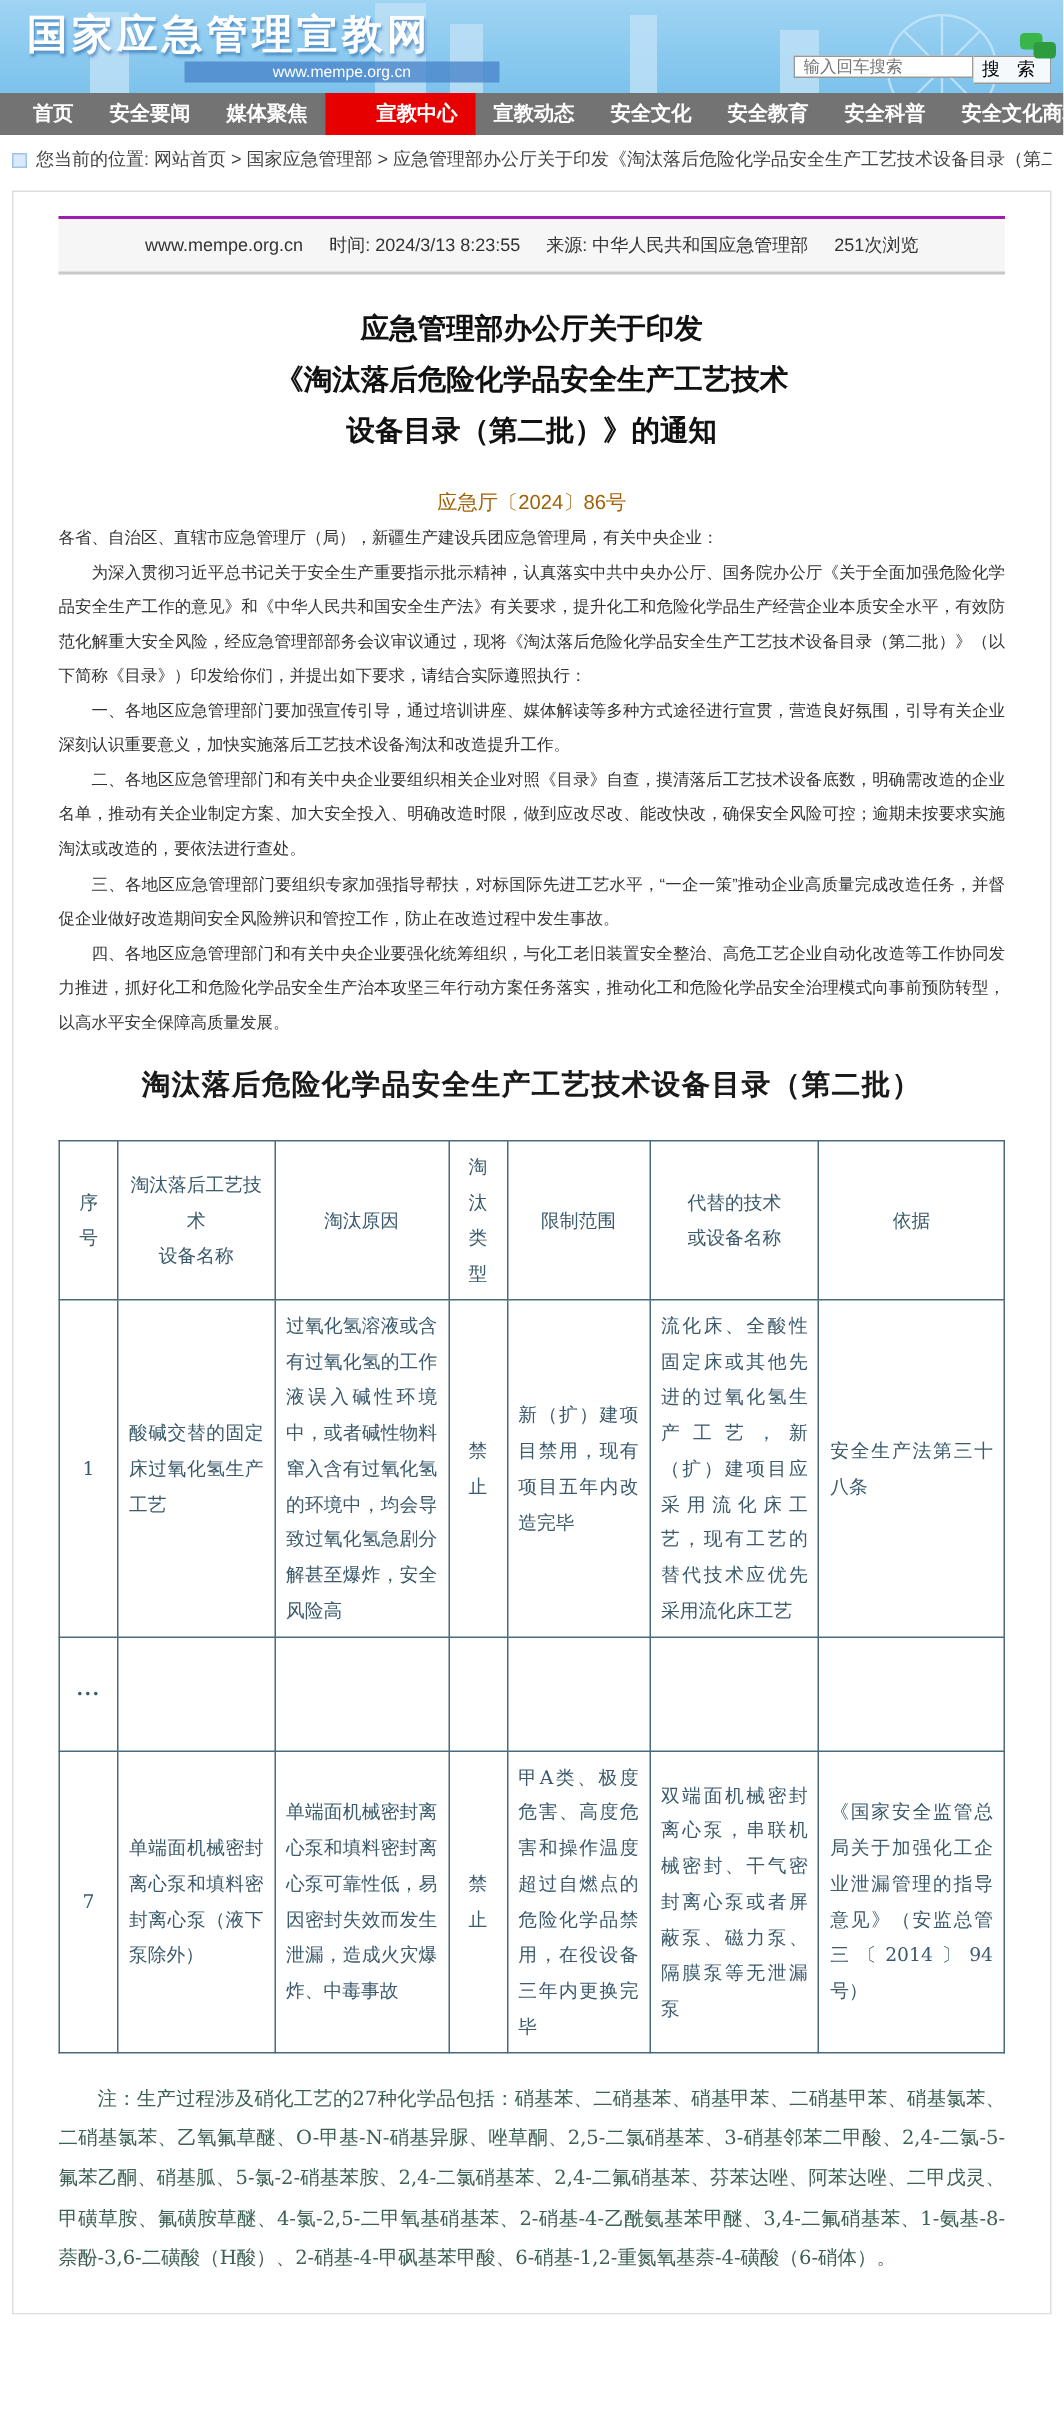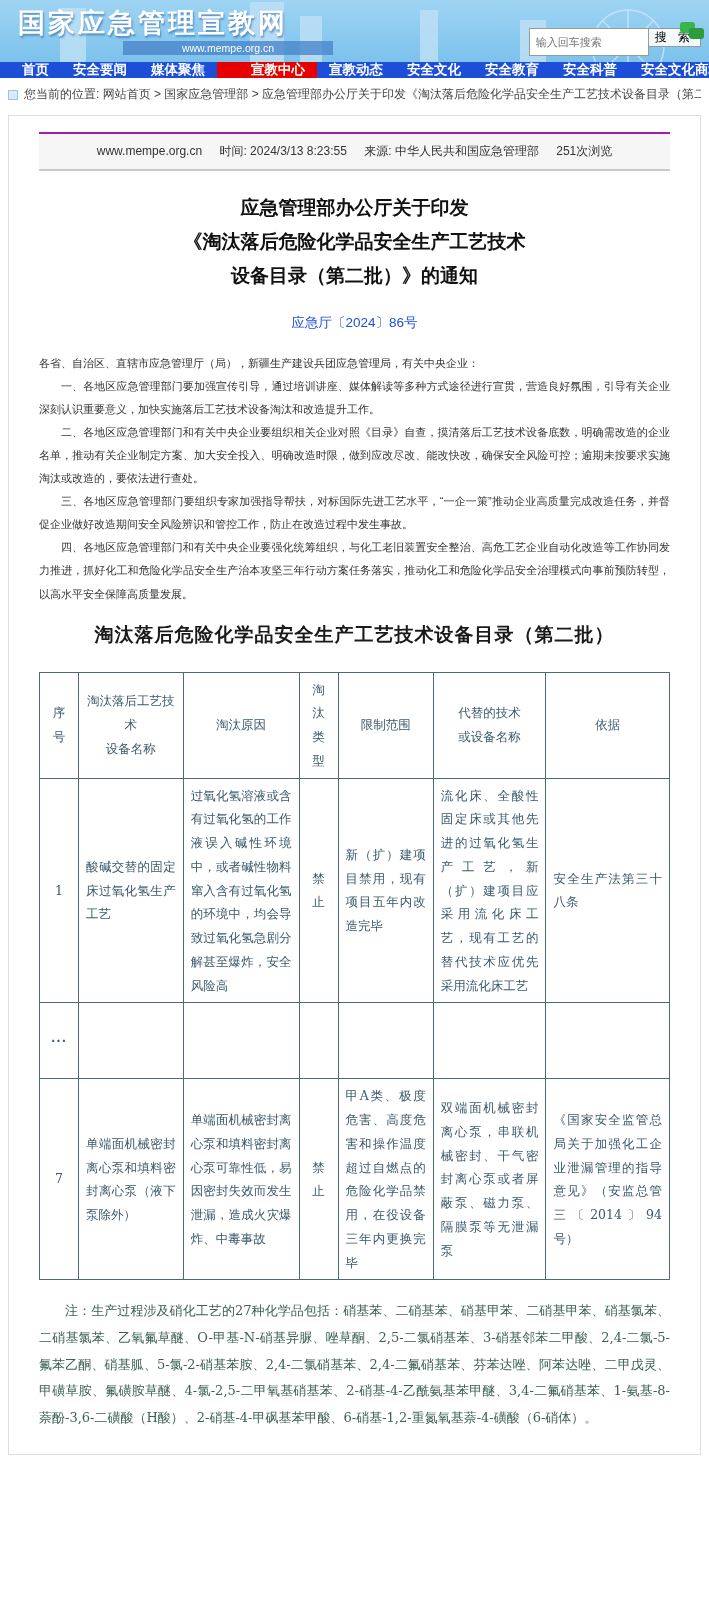--- a/index.html
+++ b/index.html
@@ -7,40 +7,40 @@
     margin: 0; width: 709px; background: #fff; color: #333;
     font-family: "Liberation Sans", "DejaVu Sans", sans-serif;
   }
   
   .site-header { position: relative; height: 62px; background: linear-gradient(180deg,#9fd4f3,#7cc2ec); overflow: hidden; }
   .header-art { position: absolute; inset: 0; }
   .logo-block { position: absolute; left: 18px; top: 5px; z-index: 2; }
   .logo-title { font-size: 27px; font-weight: bold; color: #fff; letter-spacing: 3px; text-shadow: 1px 2px 2px rgba(30,90,160,.55); }
   .logo-url { display: block; width: 210px; margin-left: 105px; text-align: center; background: rgba(70,130,200,.75); color: #fff; font-size: 10.5px; padding: 1px 0; }
   .search-area { position: absolute; right: 8px; bottom: 6px; display: flex; z-index: 2; }
-  .search-input { width: 120px; height: 28px; border: 1px solid #999; font-size: 11px; padding: 0 6px; outline: none; }
+  .search-input { width: 120px; height: 15px; border: 1px solid #999; font-size: 11px; padding: 0 6px; outline: none; }
   .search-button { height: 19px; font-size: 12px; line-height: 17px; padding: 0 6px; background: #f4f9fd; border: 1px solid #999; border-left: none; letter-spacing: 4px; cursor: pointer; }
   .chat-icon { position: absolute; right: 5px; top: 22px; width: 24px; height: 18px; z-index: 2; cursor: pointer; }
   .chat-icon .b1 { position: absolute; left: 0; top: 0; width: 15px; height: 11px; background: #3ab54a; border-radius: 3px; }
   .chat-icon .b2 { position: absolute; left: 9px; top: 6px; width: 15px; height: 11px; background: #2d9c3e; border-radius: 3px; }
   
-  .main-nav { display: flex; background: #1d4ed8; height: 16px; font-size: 13.5px; }
+  .main-nav { display: flex; background: #737373; height: 28px; font-size: 13.5px; }
   .nav-item { display: flex; align-items: center; padding: 0 12px; font-weight: bold; color: #fff; cursor: pointer; white-space: nowrap; }
   .nav-item:first-child { padding-left: 22px; }
   .nav-item.active { background: #e60000; padding-left: 34px; }
   
   .breadcrumb { display: flex; align-items: center; gap: 6px; padding: 8px 8px; font-size: 12px; color: #444; }
   .bc-icon { width: 10px; height: 10px; background: #d8eafb; border: 1px solid #9cc4e8; flex: 0 0 auto; }
   .breadcrumb-text { white-space: nowrap; overflow: hidden; }
   
   .content-box { margin: 4px 8px 0; border: 1px solid #ddd; padding: 16px 30px 10px; }
   .meta-bar { background: #f6f6f6; border-top: 2px solid #a21caf; border-bottom: 2px solid #c9c9c9; text-align: center; font-size: 12px; color: #333; padding: 9px 0; }
   .meta-bar span { margin: 0 7px; }
   .article-title { text-align: center; font-size: 19px; font-weight: bold; color: #111; line-height: 1.8; margin: 20px 0 20px; }
-  .doc-number { text-align: center; font-size: 13.5px; color: #1d4ed8; margin-bottom: 20px; }
+  .doc-number { text-align: center; font-size: 13.5px; color: #a16207; margin-bottom: 4px; }
   .article-body p { font-size: 11px; line-height: 2.1; margin: 0; text-align: justify; }
   .article-body p.indent { text-indent: 2em; }
   .signature { text-align: right; font-size: 13.5px; line-height: 2.3; margin: 14px 6px 30px 0; }
   
   .table-title { text-align: center; font-family: "DejaVu Serif", "Liberation Serif", serif; font-size: 19px; font-weight: bold; color: #1a1a1a; margin: 16px 0 24px; letter-spacing: 1px; }
   .catalog { width: 100%; border-collapse: collapse; table-layout: fixed; font-size: 12.5px; color: #3b5a6b; font-family: "DejaVu Serif", "Liberation Serif", serif; }
   .catalog th, .catalog td { border: 1px solid #4a6b7c; padding: 5px 7px; line-height: 1.9; vertical-align: middle; word-break: break-all; }
   .catalog th { font-weight: normal; text-align: center; white-space: pre-line; height: 60px; }
   .catalog .c1, .catalog .c4 { text-align: center; }
   .catalog .c2, .catalog .c3, .catalog .c5, .catalog .c6, .catalog .c7 { text-align: justify; }
@@ -121,20 +121,21 @@
   <h1 class="article-title">
     <div>应急管理部办公厅关于印发</div>
     <div>《淘汰落后危险化学品安全生产工艺技术</div>
     <div>设备目录（第二批）》的通知</div>
   </h1>
   <div class="doc-number">应急厅〔2024〕86号</div>
 
   <div class="article-body">
     <p>各省、自治区、直辖市应急管理厅（局），新疆生产建设兵团应急管理局，有关中央企业：</p>
     <span>
+  <p class="indent">为深入贯彻习近平总书记关于安全生产重要指示批示精神，认真落实中共中央办公厅、国务院办公厅《关于全面加强危险化学品安全生产工作的意见》和《中华人民共和国安全生产法》有关要求，提升化工和危险化学品生产经营企业本质安全水平，有效防范化解重大安全风险，经应急管理部部务会议审议通过，现将《淘汰落后危险化学品安全生产工艺技术设备目录（第二批）》（以下简称《目录》）印发给你们，并提出如下要求，请结合实际遵照执行：</p>
 
   <p class="indent">一、各地区应急管理部门要加强宣传引导，通过培训讲座、媒体解读等多种方式途径进行宣贯，营造良好氛围，引导有关企业深刻认识重要意义，加快实施落后工艺技术设备淘汰和改造提升工作。</p>
 
   <p class="indent">二、各地区应急管理部门和有关中央企业要组织相关企业对照《目录》自查，摸清落后工艺技术设备底数，明确需改造的企业名单，推动有关企业制定方案、加大安全投入、明确改造时限，做到应改尽改、能改快改，确保安全风险可控；逾期未按要求实施淘汰或改造的，要依法进行查处。</p>
 
   <p class="indent">三、各地区应急管理部门要组织专家加强指导帮扶，对标国际先进工艺水平，“一企一策”推动企业高质量完成改造任务，并督促企业做好改造期间安全风险辨识和管控工作，防止在改造过程中发生事故。</p>
 
   <p class="indent">四、各地区应急管理部门和有关中央企业要强化统筹组织，与化工老旧装置安全整治、高危工艺企业自动化改造等工作协同发力推进，抓好化工和危险化学品安全生产治本攻坚三年行动方案任务落实，推动化工和危险化学品安全治理模式向事前预防转型，以高水平安全保障高质量发展。</p>
 </span>
   </div>

